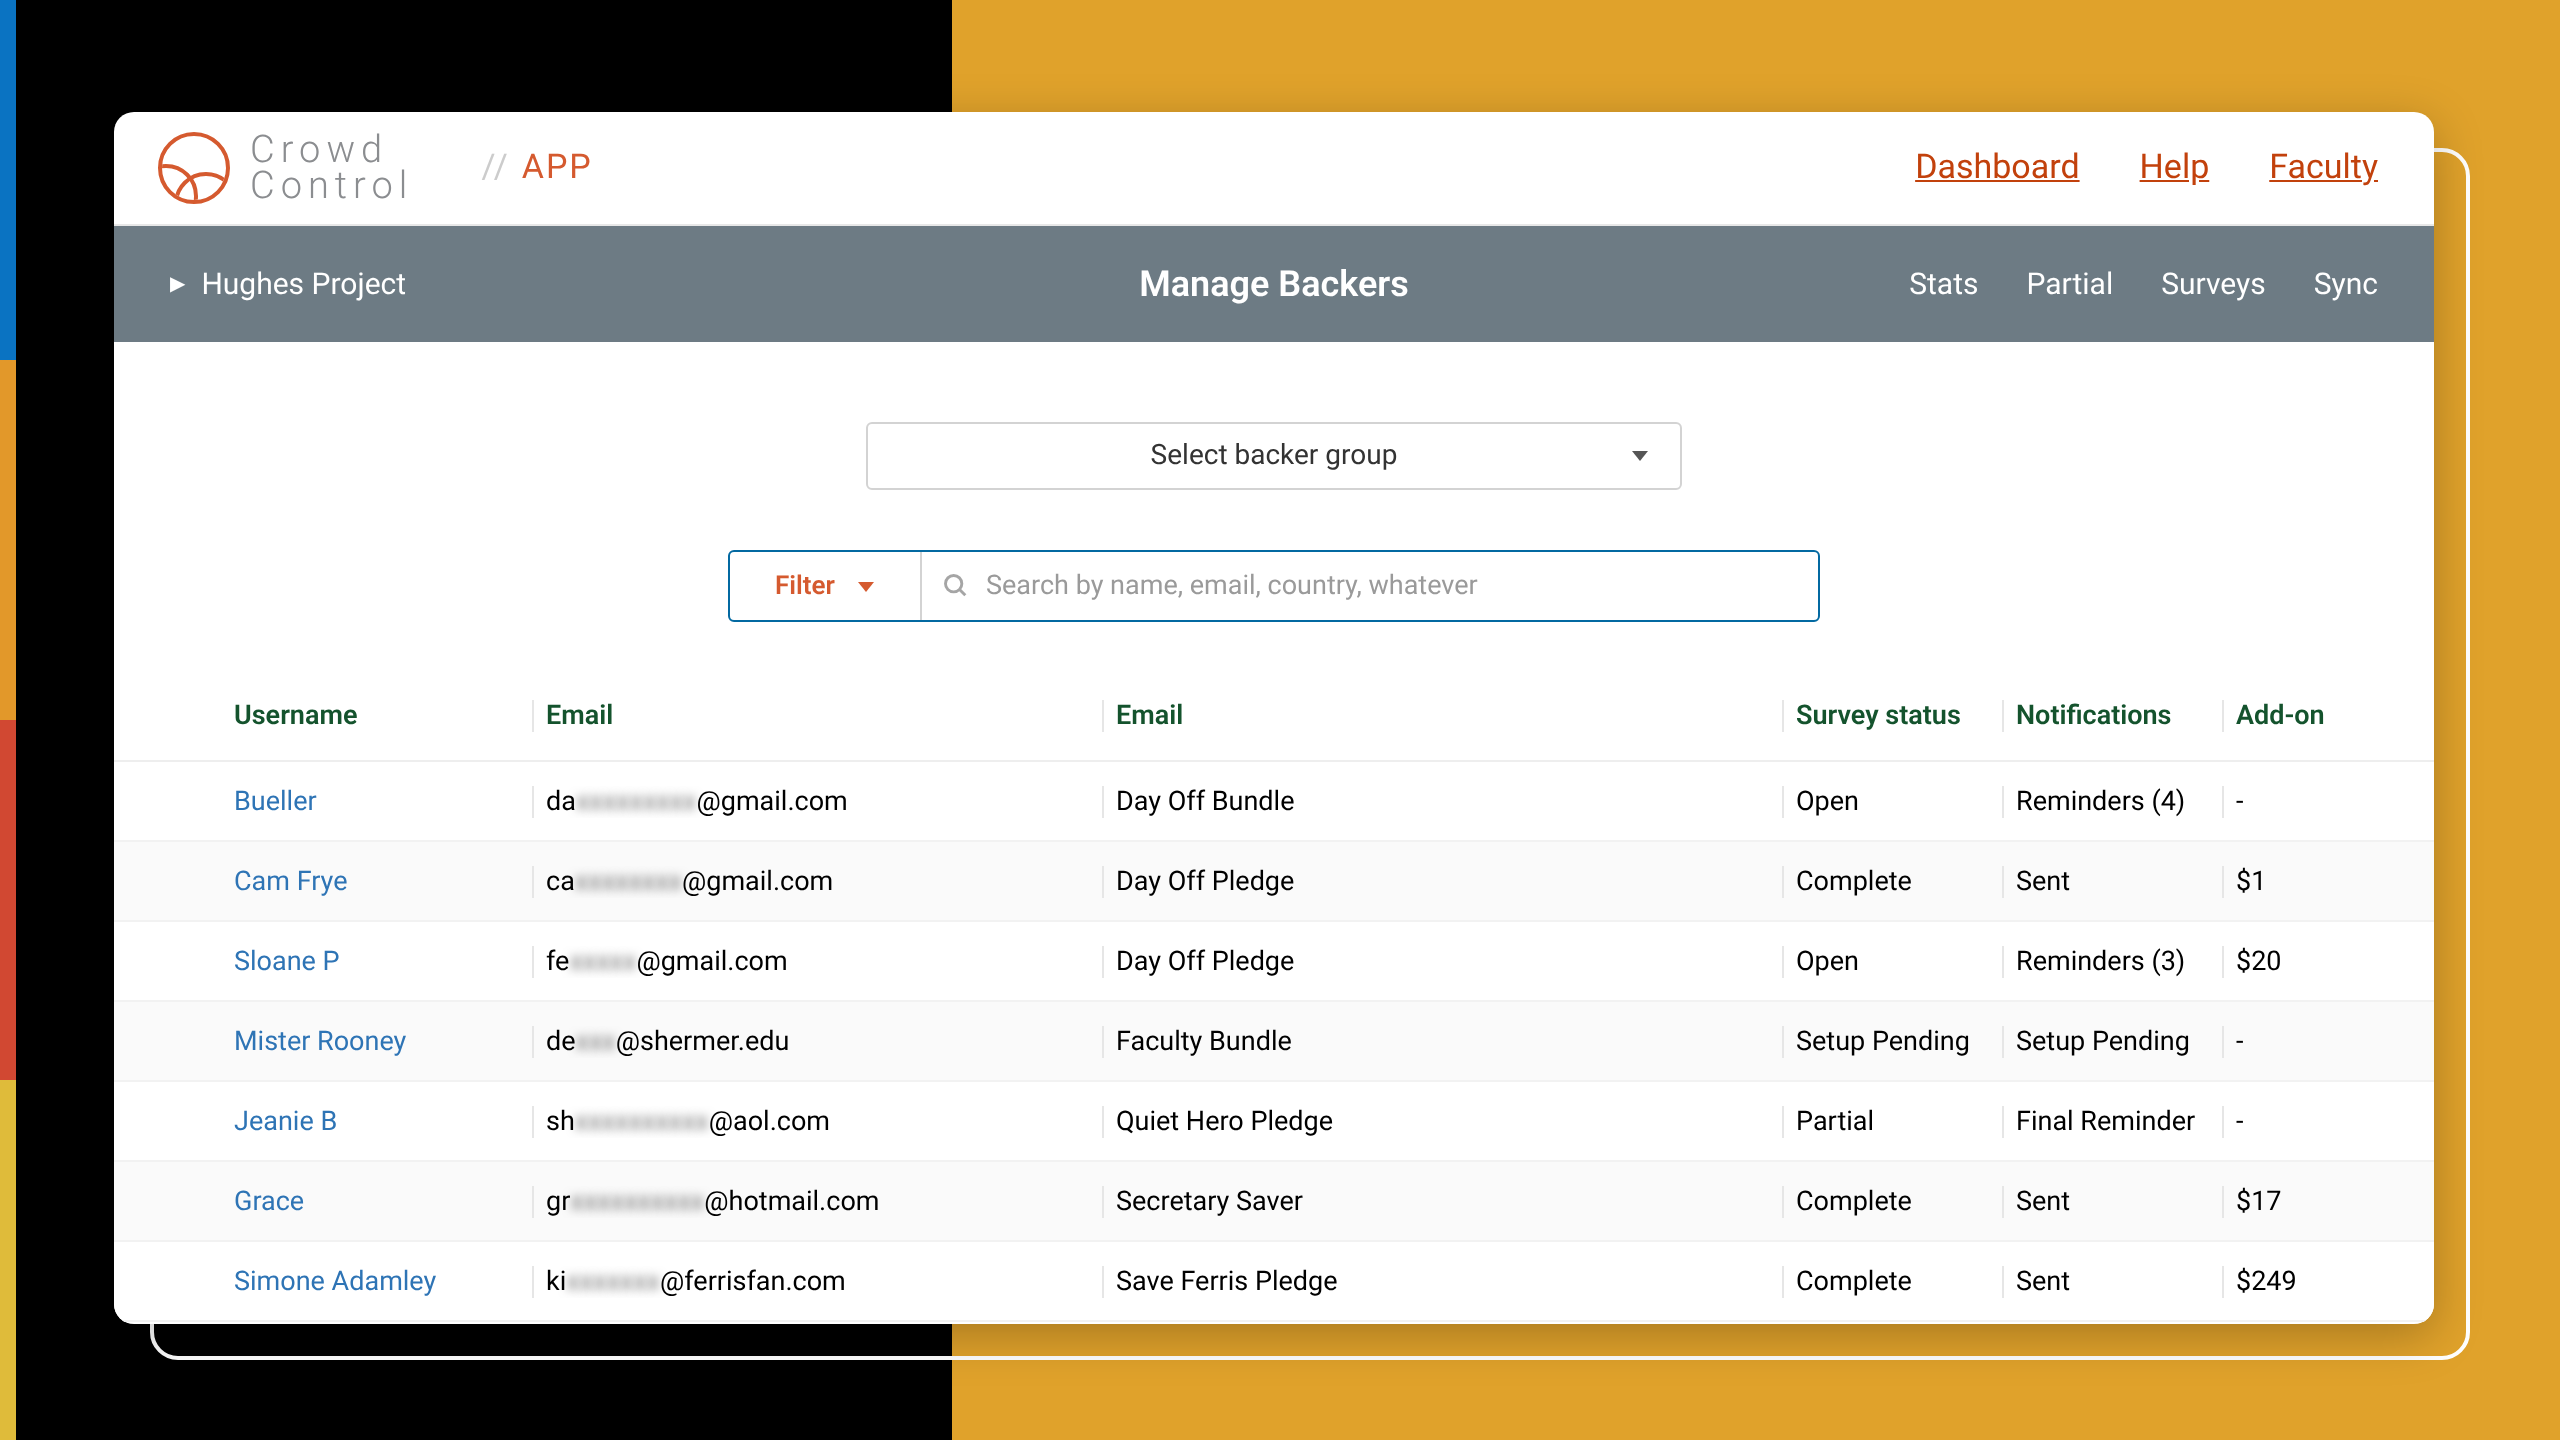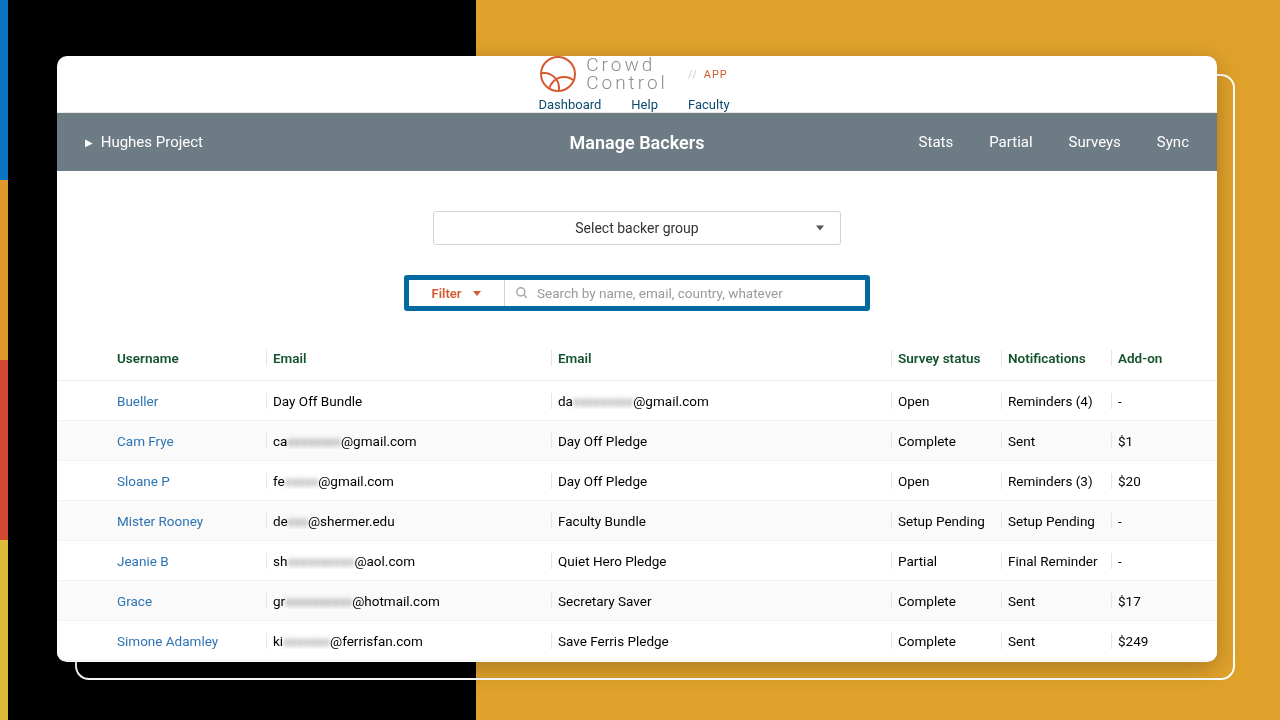--- a/index.html
+++ b/index.html
@@ -40,71 +40,70 @@
     border: 2px solid #fff;
     border-radius: 14px;
     z-index: 0;
   }
 
   
   .topbar {
     display:flex; align-items:center; justify-content:space-between;
     height:57px; padding:0 28px 0 22px;
     border-bottom:1px solid #e8e8e8;
-    flex-direction:column;
   }
   .brand { display:flex; align-items:center; gap:10px; }
   .brand-logo {
     width:36px; height:36px; border:2.5px solid #D55A2F; border-radius:50%;
     position:relative; overflow:hidden;
   }
   .brand-logo::before, .brand-logo::after {
     content:""; position:absolute; border:2.5px solid #D55A2F; border-radius:50%;
     width:28px; height:28px;
   }
   .brand-logo::before { left:-14px; bottom:-14px; }
   .brand-logo::after  { left:6px; bottom:-18px; }
   .brand-text {
     font-size:19px; letter-spacing:3px; line-height:.95;
     color:#8b8d90; font-weight:300;
   }
-  .brand-sub { font-size:11px; letter-spacing:1px; color:#D55A2F; margin-left:10px;}
+  .brand-sub { font-size:17px; letter-spacing:1px; color:#D55A2F; margin-left:24px;}
   .brand-sub .sep { color:#ccc; margin-right:6px;}
-  .topnav { display:flex; gap:30px; font-size:13px; color:#0c4a6e;}
+  .topnav { display:flex; gap:30px; font-size:17px; color:#c2410c;text-decoration:underline;}
   .topnav span { cursor:pointer; }
 
   
   .subbar {
     background:#6d7b84; color:#fff; height:58px;
     display:flex; align-items:center; justify-content:space-between;
     padding:0 28px;
   }
   .proj { display:flex; align-items:center; gap:8px; font-size:15px;}
   .proj .tri { font-size:10px; }
   .page-title { font-size:18px; font-weight:600; position:absolute; left:50%; transform:translateX(-50%);}
-  .subnav { display:flex; gap:36px; font-size:15px;justify-content:flex-end;}
+  .subnav { display:flex; gap:24px; font-size:15px;justify-content:flex-end;}
   .subnav span { cursor:pointer; }
 
   .content { padding:40px 0 0; }
 
   .group-select {
     width:408px; margin:0 auto 30px;
     border:1px solid #d3d3d3; border-radius:3px;
     height:34px; display:flex; align-items:center; justify-content:center;
     position:relative; font-size:14px; color:#333;
     cursor:pointer;
   }
   .group-select .caret {
     position:absolute; right:16px; top:50%; transform:translateY(-50%);
     width:0;height:0;border-left:4px solid transparent;border-right:4px solid transparent;border-top:5px solid #555;
   }
 
   .filter-row {
-    width:466px; margin:0 auto 24px;
-    display:flex; border:5px solid #0369a1; border-radius:3px;
+    width:546px; margin:0 auto 24px;
+    display:flex; border:1px solid #0369a1; border-radius:3px;
     height:36px; overflow:hidden;
   }
   .filter-btn {
     width:96px; display:flex; align-items:center; justify-content:center;
     gap:12px; font-size:13px; font-weight:600; color:#D55A2F;
     border-right:1px solid #d3d3d3; cursor:pointer;
   }
   .filter-btn .caret {
     width:0;height:0;border-left:4px solid transparent;border-right:4px solid transparent;border-top:5px solid #D55A2F;
   }
@@ -201,22 +200,22 @@
         <div class="cell">Username</div>
         <div class="cell">Email</div>
         <div class="cell">Email</div>
         <div class="cell">Survey status</div>
         <div class="cell">Notifications</div>
         <div class="cell">Add-on</div>
       </div>
       <div id="tbody">
           <div class="trow">
             <div class="cell username">Bueller</div>
+            <div class="cell">da<span class="obsc">xxxxxxxxx</span>@gmail.com</div>
             <div class="cell">Day Off Bundle</div>
-            <div class="cell">da<span class="obsc">xxxxxxxxx</span>@gmail.com</div>
             <div class="cell">Open</div>
             <div class="cell">Reminders (4)</div>
             <div class="cell">-</div>
           </div>
           <div class="trow">
             <div class="cell username">Cam Frye</div>
             <div class="cell">ca<span class="obsc">xxxxxxxx</span>@gmail.com</div>
             <div class="cell">Day Off Pledge</div>
             <div class="cell">Complete</div>
             <div class="cell">Sent</div>

